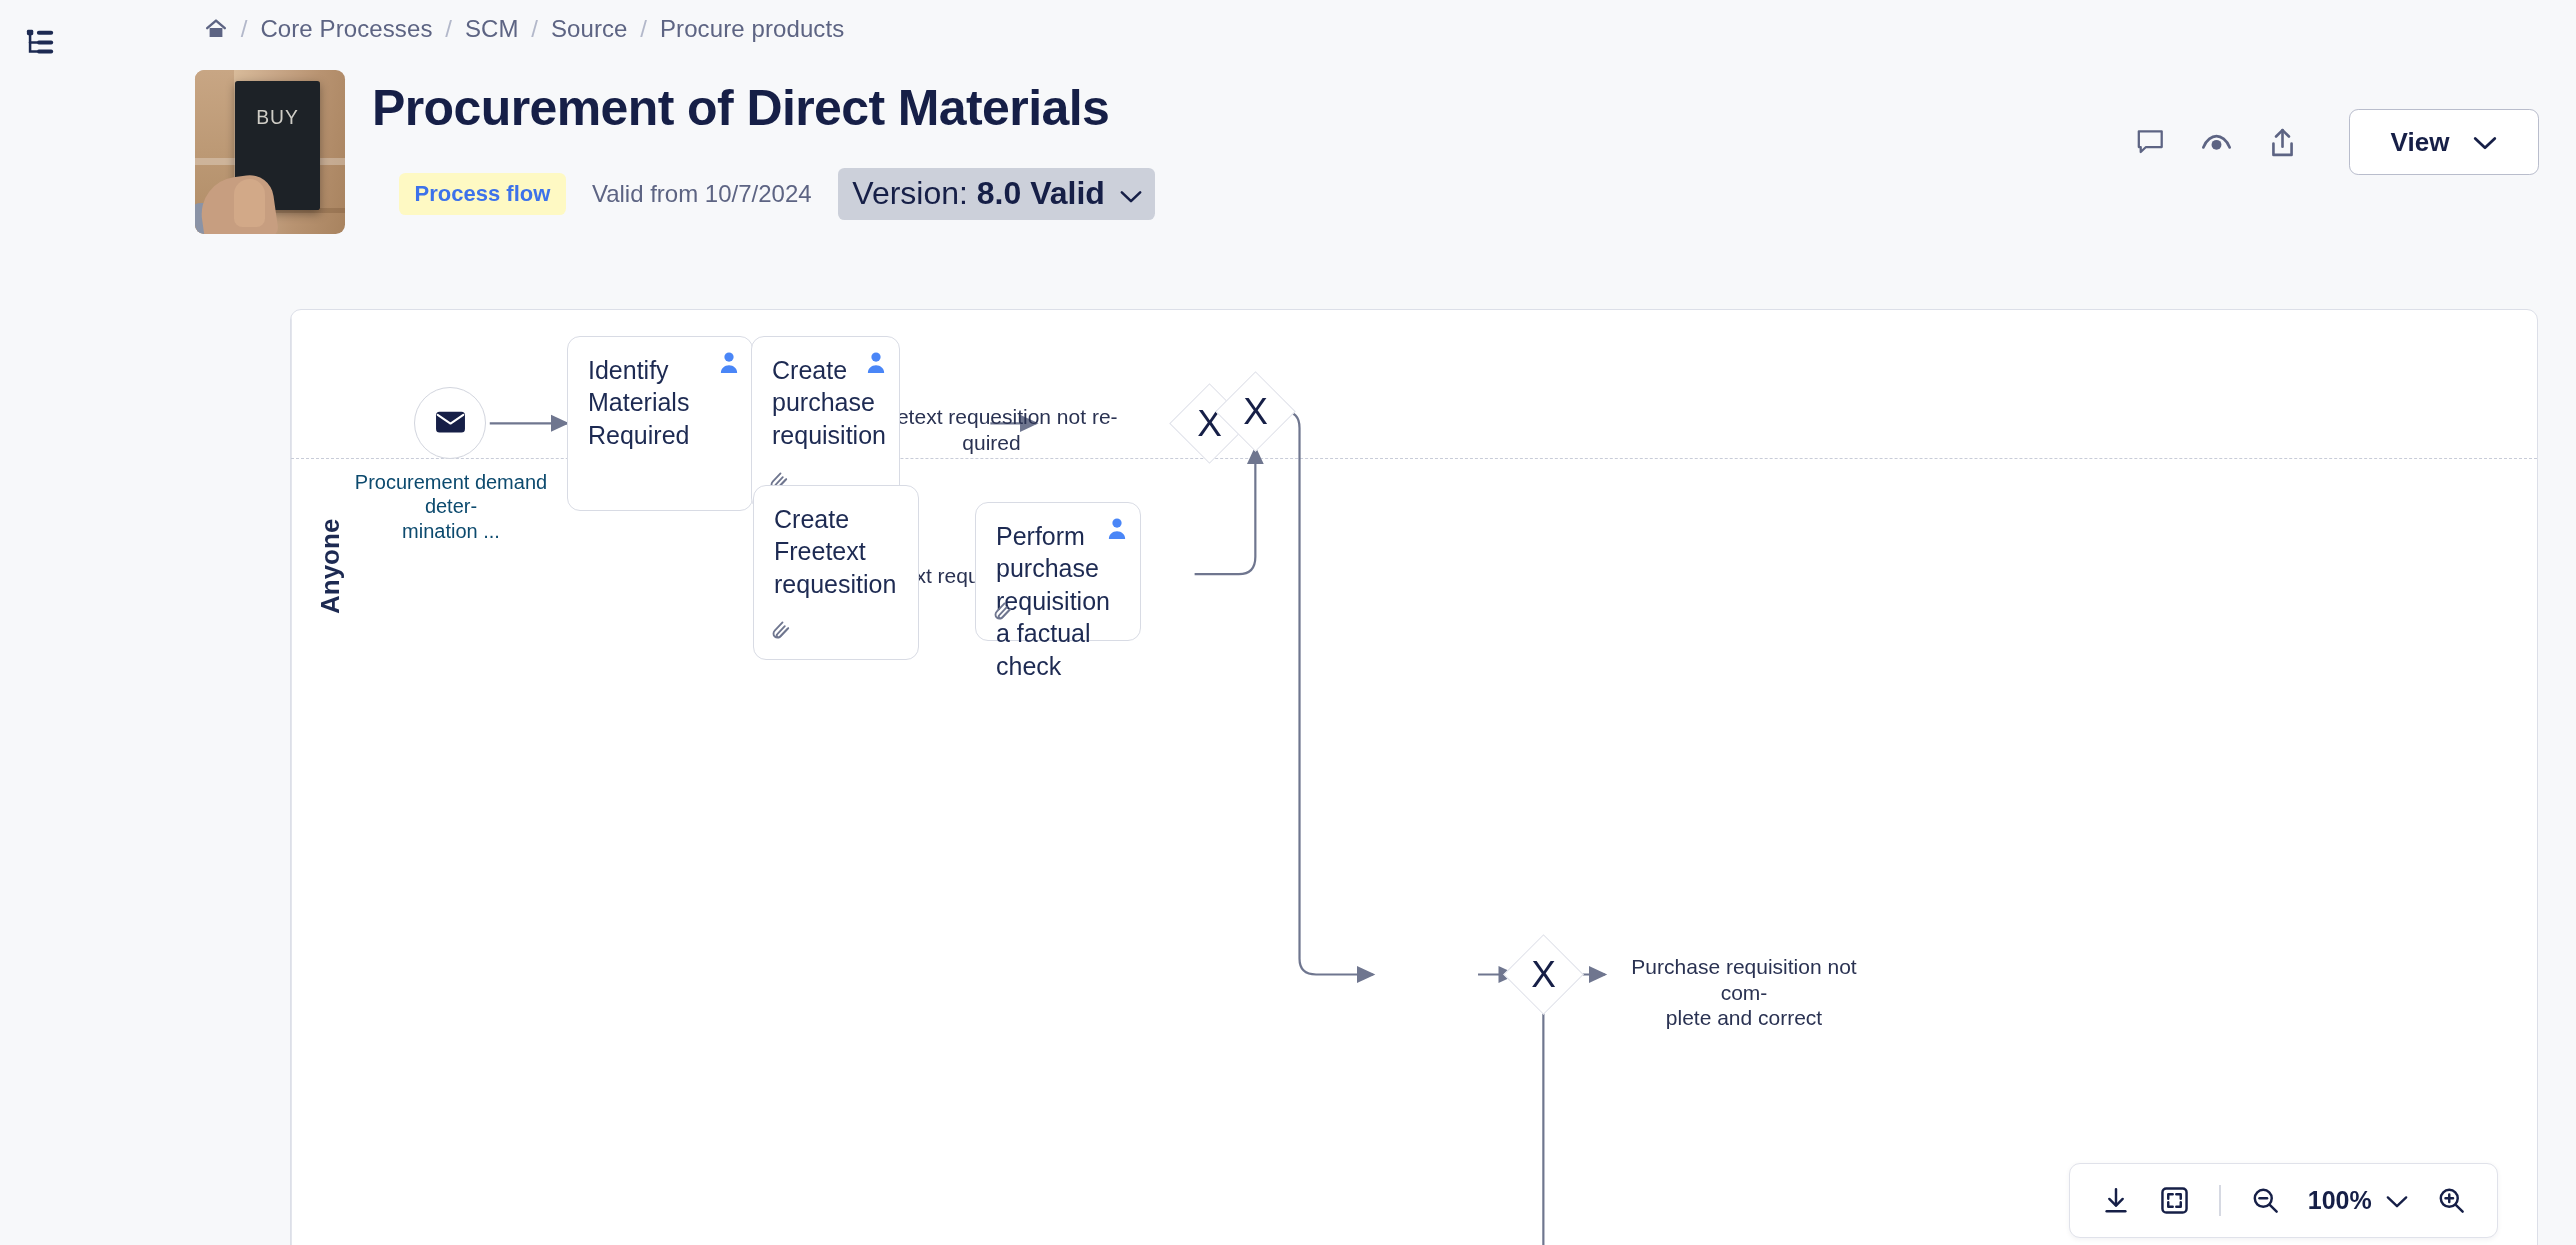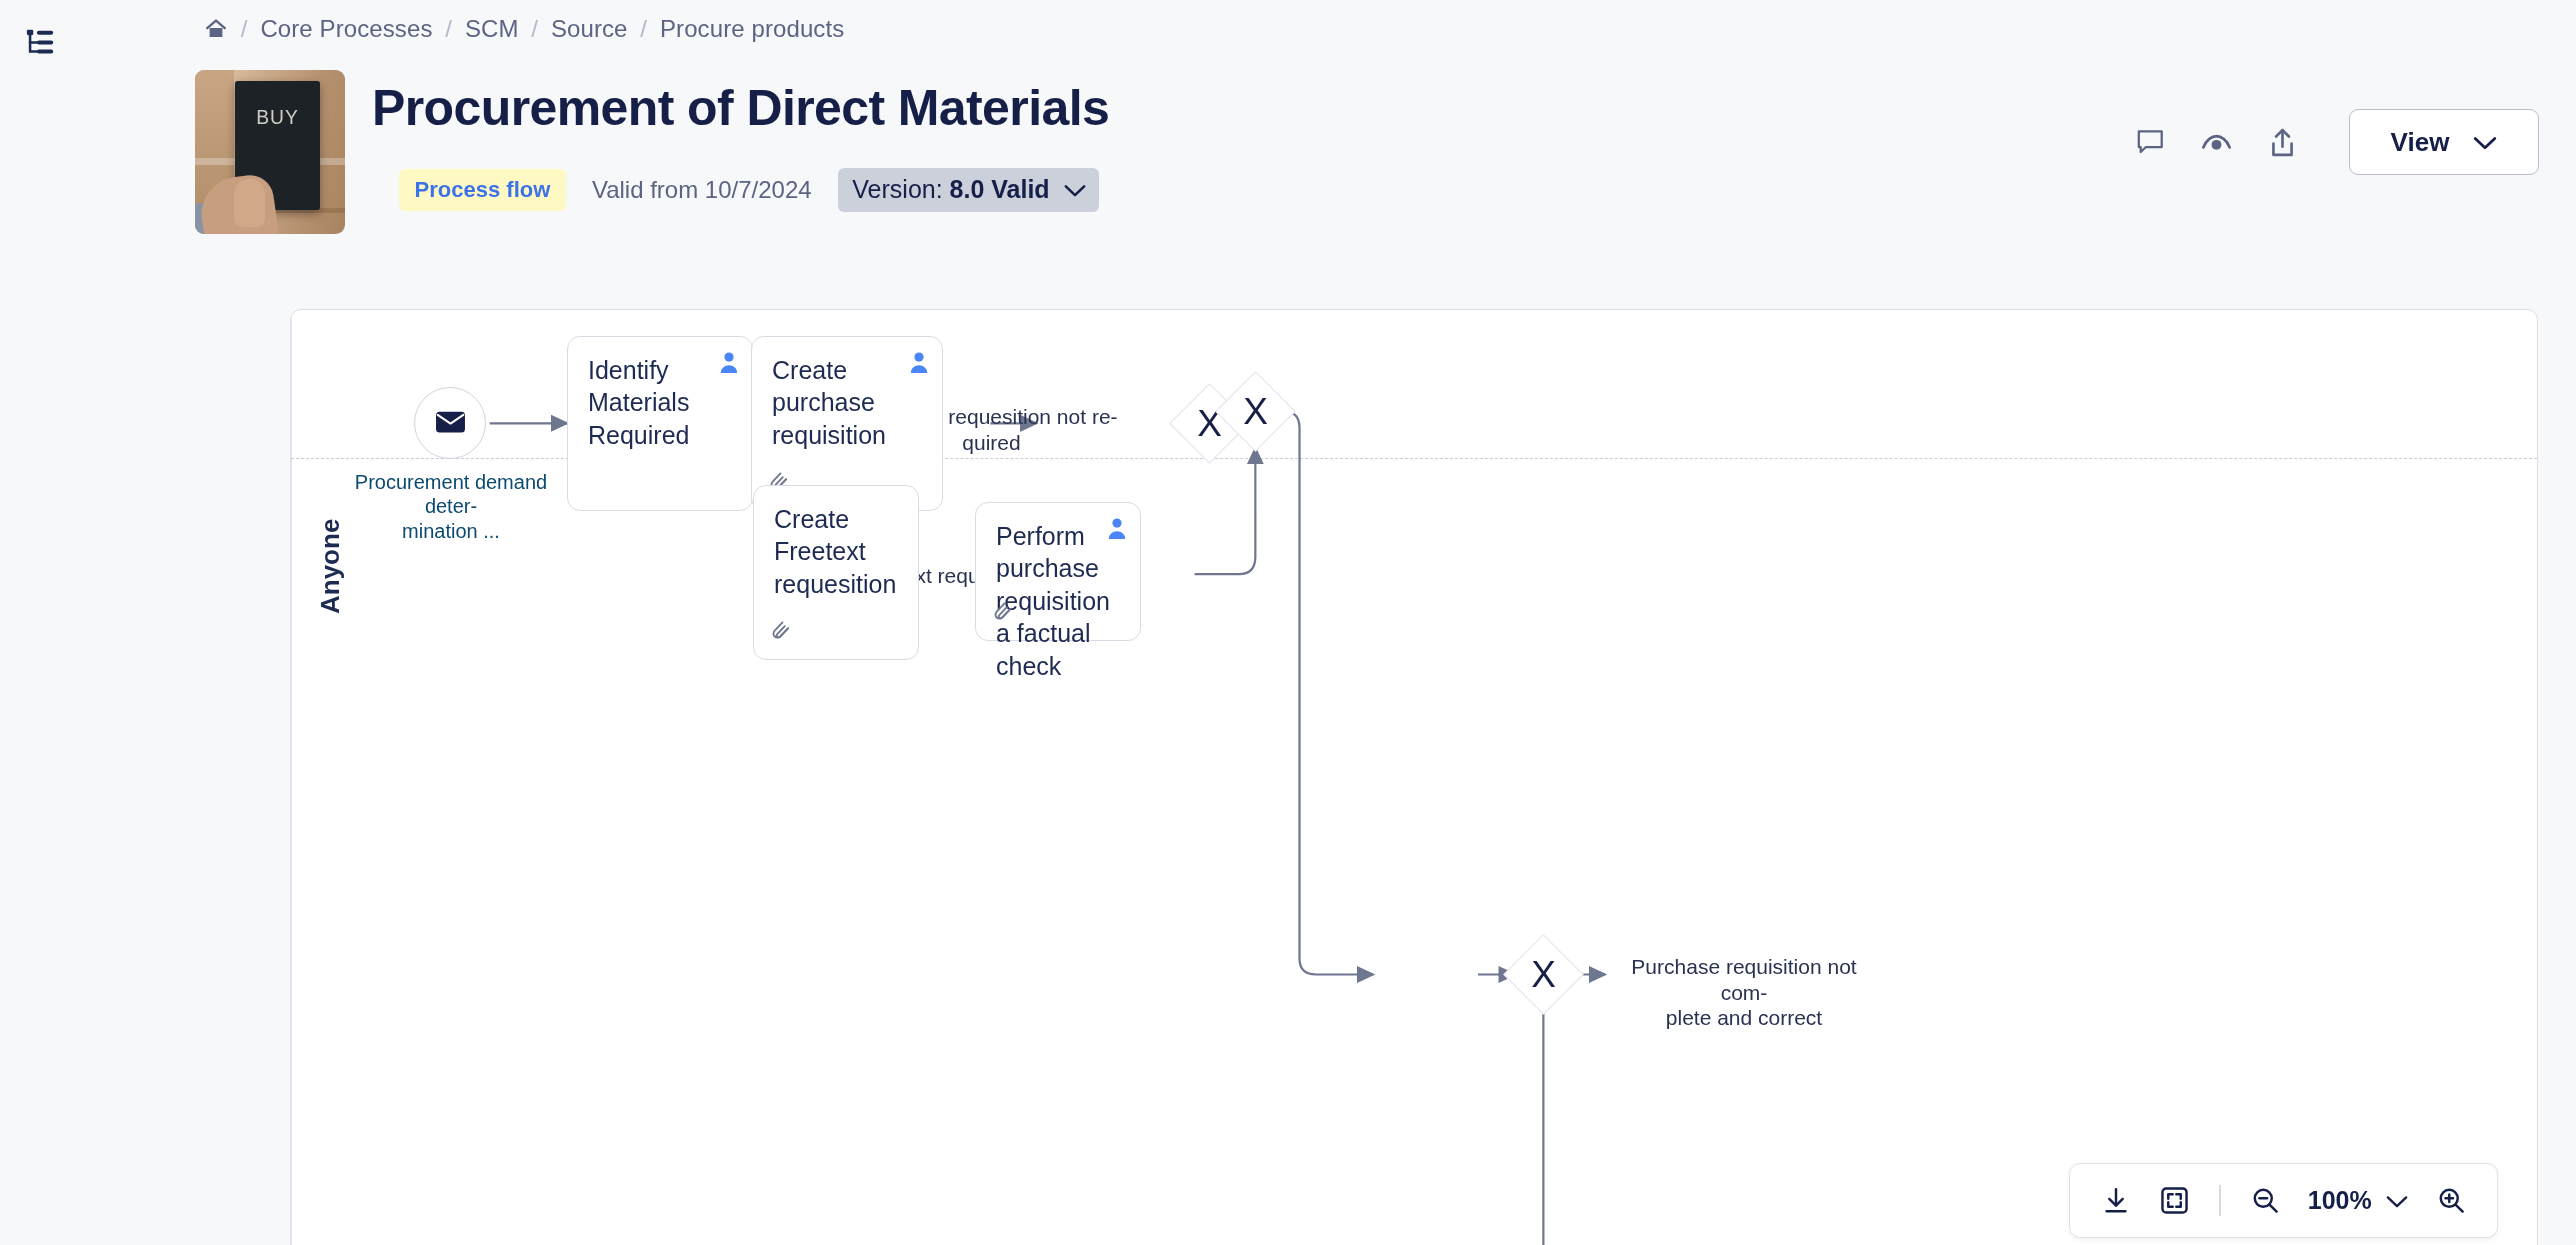--- a/index.html
+++ b/index.html
@@ -81,21 +81,21 @@
     font-size: 22px; font-weight: bold;
     padding: 8.3px 15.6px; border-radius: 6.4px;
     white-space: nowrap;
   }
   .valid-from {
     color: #5d6483; font-size: 24px; margin-left: 26px; white-space: nowrap;
   }
   .version-chip {
     margin-left: 26px;
     background: #ccd0da; color: #161f47;
-    font-size: 25px; padding: 7.4px 13px 7.4px 14.7px;
+    font-size: 32px; padding: 7.4px 13px 7.4px 14.7px;
     border-radius: 6.4px; display: flex; align-items: center; gap: 14.7px;
     cursor: pointer; white-space: nowrap;
   }
   .version-chip b { font-weight: bold; }
   .version-chip .vlabel { font-weight: normal; }
 
   .head-actions {
     position: absolute; right: 37px; top: 109px;
     display: flex; align-items: center; gap: 0;
   }
@@ -356,21 +356,21 @@
 
     <div style="position:absolute; left:890px; top:85px; width:57px; height:57px;">
       <div class="gw" style="left:0; top:0;"></div>
       <div class="gw-x" style="left:0; top:0;">X</div>
     </div>
 
     <div class="edge-label" style="left:558px; top:94px; width:285px; white-space:pre-line;">Freetext requesition not re-
 quired</div>
     <div class="edge-label" style="left:548px; top:253px; width:300px;">Freetext requesition required</div>
 
-    <div class="task" style="left:460px; top:26px; width:192px; height:175px;">
+    <div class="task" style="left:460px; top:26px; width:149px; height:175px;">
       <div class="task-title">Create purchase requisition</div>
       <span class="task-person">
         <svg width="20" height="22" viewBox="0 0 18 20" fill="none">
           <circle cx="9" cy="4.6" r="4.2" fill="#4a86f7"></circle>
           <path d="M1.6 19c0-4.1 3.3-7 7.4-7s7.4 2.9 7.4 7z" fill="#4a86f7"></path>
         </svg>
       </span>
       <span class="task-clip">
         <svg width="22" height="26" viewBox="0 0 20 24" fill="none">
           <path d="M14.4 7 7.2 14.6c-1.5 1.6-1.5 4 0 5.4s3.9 1.3 5.3-.2l7.2-7.6" transform="translate(-3,-2)" stroke="#6f768f" stroke-width="1.7" stroke-linecap="round" fill="none"></path>

